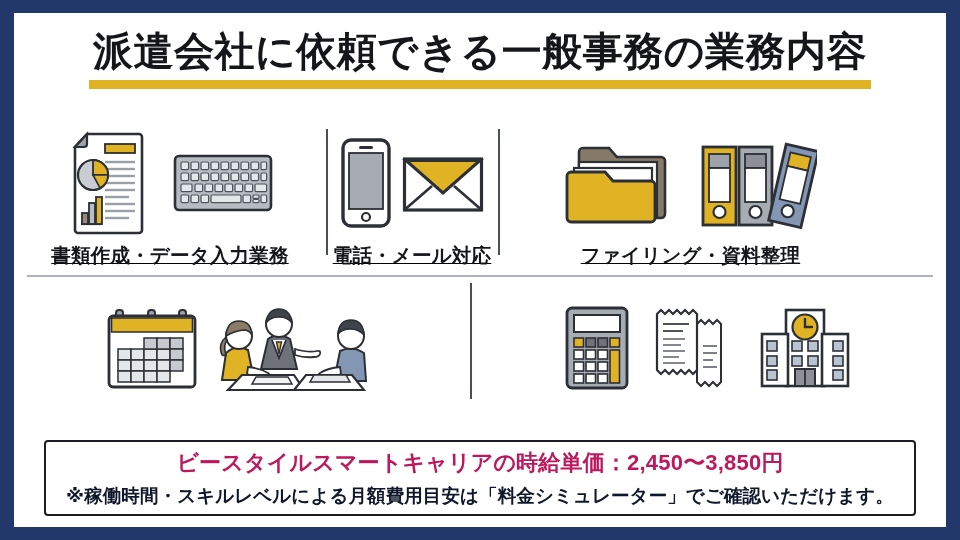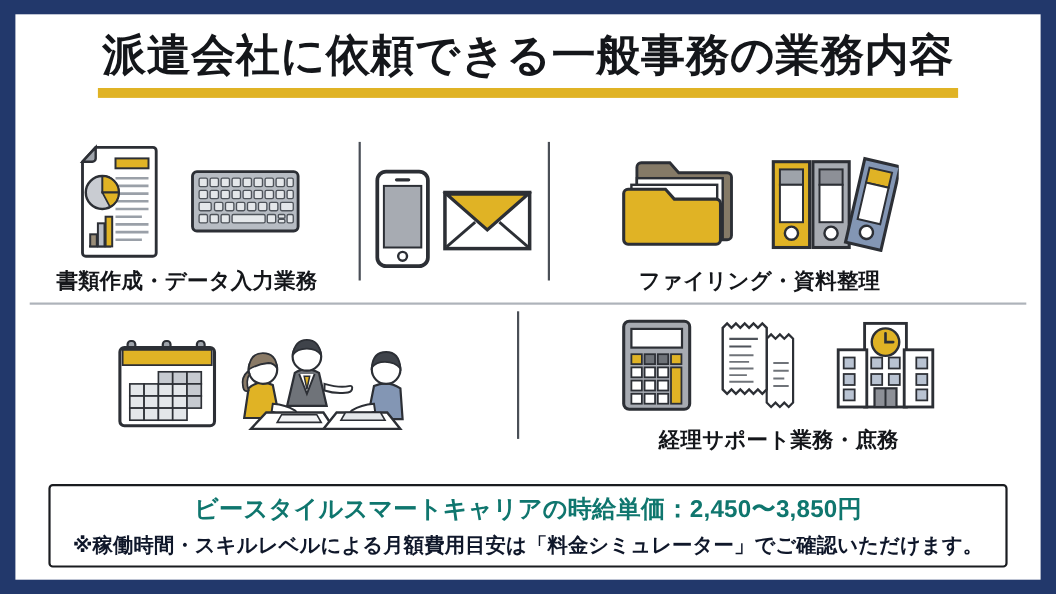--- a/index.html
+++ b/index.html
@@ -29,38 +29,38 @@
   }
   #title-rule {
     width:782px; height:9px; background:#e0b325; margin:7px auto 0;
   }
 
   
   #grid { position:absolute; left:0; top:110px; width:100%; }
   .row { position:relative; display:flex; }
   .row1 { height:152px; }
   .row2 { height:142px; }
-  .cell { display:flex; flex-direction:column; align-items:center; justify-content:flex-start; position:relative; }
+  .cell { display:flex; flex-direction:column; align-items:center; justify-content:flex-start; position:relative;text-decoration:underline; }
   .r1c1 { width:312px; } .r1c2 { width:172px; } .r1c3 { width:385px; }
   .r2c1 { width:456px; } .r2c2 { width:476px; }
   .icon-wrap { flex:1; display:flex; align-items:center; justify-content:center; gap:10px; width:100%; }
   .cell-label {
     font-size:19.5px; font-weight:bold; color:#14161a;
     white-space:nowrap; padding-bottom:6px; letter-spacing:0.2px;
   }
   .vdiv { position:absolute; top:6px; bottom:20px; width:1.5px; background:#4a4f57; }
   .hdiv { position:absolute; left:13px; right:13px; height:2px; background:#aeb3ba; }
 
   
   #note-box {
     position:absolute; left:30px; right:30px; bottom:11px; height:76px;
     border:2.5px solid #1a1c20; border-radius:4px; background:#fff;
     display:flex; flex-direction:column; align-items:center; justify-content:center; gap:5px;
   }
-  #note-main { font-size:22px; font-weight:bold; color:#0f766e; letter-spacing:0.2px; white-space:nowrap; }
+  #note-main { font-size:22px; font-weight:bold; color:#be185d; letter-spacing:0.2px; white-space:nowrap; }
   #note-sub  { font-size:18.5px; font-weight:bold; color:#0f172a; letter-spacing:0.1px; white-space:nowrap; }
 
   svg { display:block; }
 </style>
 </head>
 <body>
 
 <div id="frame">
   <div id="sheet">
 
@@ -152,20 +152,21 @@
               <rect x="19" y="9" width="14" height="3" rx="1.5" fill="#2c2f35"></rect>
               <circle cx="26" cy="80" r="4" fill="#ffffff" stroke="#2c2f35" stroke-width="2.2"></circle>
             </svg>
             <svg width="82" height="60" viewBox="0 0 82 60">
               <rect x="2.5" y="6" width="77" height="51" fill="#ffffff" stroke="#2c2f35" stroke-width="3.2"></rect>
               <path d="M4 7.5 H78 L41 40 Z" fill="#e0b325" stroke="#2c2f35" stroke-width="3"></path>
               <path d="M4 55.5 L30 33" stroke="#2c2f35" stroke-width="2.6" fill="none"></path>
               <path d="M78 55.5 L52 33" stroke="#2c2f35" stroke-width="2.6" fill="none"></path>
             </svg>
           </div>
+          <div class="cell-label">電話・メール対応</div>
         </div>
 
         <div class="cell r1c3">
           <div class="icon-wrap" style="gap:26px">
             <svg width="108" height="86" viewBox="0 0 108 86">
               <path d="M18 8 H44 L52 17 H96 a4 4 0 0 1 4 4 V74 a4 4 0 0 1 -4 4 H18 a4 4 0 0 1 -4 -4 V12 a4 4 0 0 1 4 -4 Z" fill="#857a67" stroke="#2c2f35" stroke-width="2.6"></path>
               <rect x="14" y="22" width="78" height="54" fill="#ffffff" stroke="#2c2f35" stroke-width="2.2"></rect>
               <rect x="9" y="28" width="78" height="50" fill="#ffffff" stroke="#2c2f35" stroke-width="2.2"></rect>
               <path d="M6 32 H40 L48 41 H86 a4 4 0 0 1 4 4 V78 a4 4 0 0 1 -4 4 H6 a4 4 0 0 1 -4 -4 V36 a4 4 0 0 1 4 -4 Z" fill="#e0b325" stroke="#2c2f35" stroke-width="2.8"></path>
             </svg>
@@ -317,21 +318,20 @@
                 <rect x="33" y="49" width="10" height="10"></rect>
                   <rect x="49" y="49" width="10" height="10"></rect>
                 <rect x="74" y="34" width="10" height="10"></rect>
                   <rect x="74" y="49" width="10" height="10"></rect>
                 <rect x="74" y="63" width="10" height="10"></rect>
               </g>
               <rect x="36" y="62" width="20" height="17" fill="#8d9097" stroke="#2c2f35" stroke-width="2"></rect>
               <line x1="46" y1="62" x2="46" y2="79" stroke="#2c2f35" stroke-width="1.8"></line>
             </svg>
           </div>
-          <div class="cell-label">経理サポート業務・庶務</div>
         </div>
 
         <div class="vdiv" style="left:456px"></div>
       </div>
     </div>
 
     <div id="note-box">
       <div id="note-main">ビースタイルスマートキャリアの時給単価：2,450〜3,850円</div>
       <div id="note-sub">※稼働時間・スキルレベルによる月額費用目安は「料金シミュレーター」でご確認いただけます。</div>
     </div>

